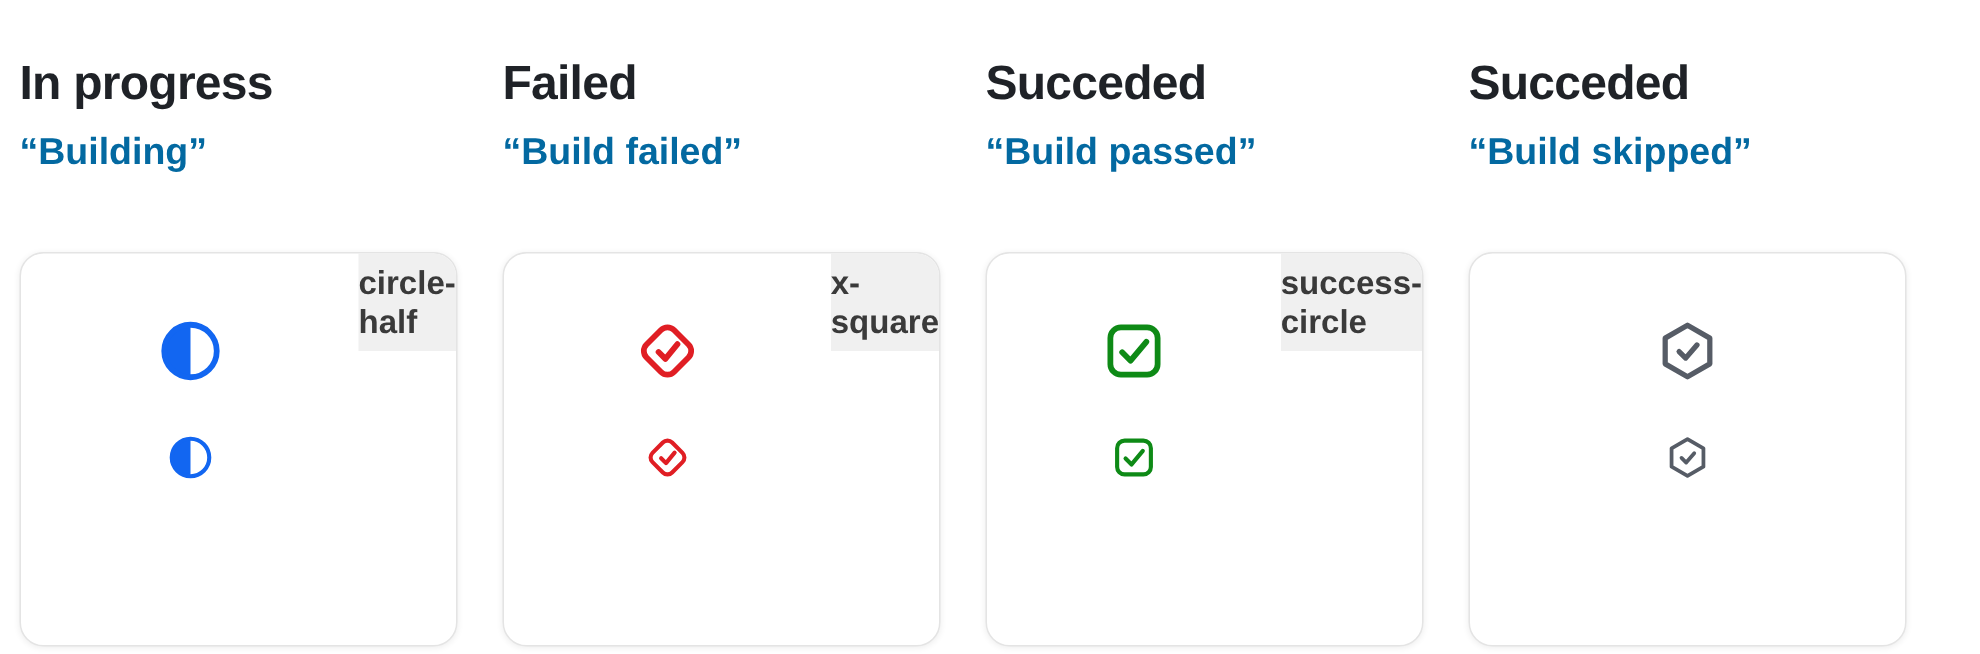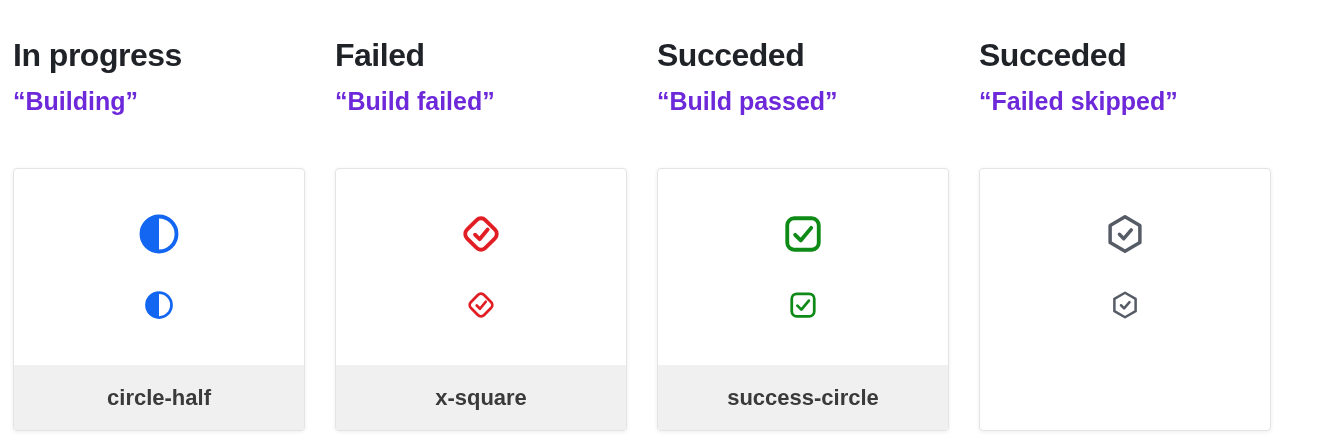--- a/index.html
+++ b/index.html
@@ -29,32 +29,32 @@
     line-height: 38px;
     font-weight: 800;
     letter-spacing: -0.5px;
     color: #1f2227;
   }
   .col-subtitle {
     margin: 12px 0 0 0;
     font-size: 25px;
     line-height: 30px;
     font-weight: 600;
-    color: #6d28d9;
+    color: #0369a1;
   }
   .card {
     margin-top: 52px;
     height: 263px;
     box-sizing: border-box;
     background: #ffffff;
     border: 1px solid #e4e4e4;
-    border-radius: 4px;
+    border-radius: 16px;
     box-shadow: 0 1px 4px rgba(0,0,0,0.07);
     display: flex;
-    flex-direction: column;
+    flex-direction: row;
     overflow: hidden;
   }
   .icon-stage {
     flex: 1 1 auto;
     display: flex;
     flex-direction: column;
     align-items: center;
     padding-top: 44px;
     gap: 35px;
   }
@@ -146,21 +146,21 @@
         </span>
       </div>
       <div class="card-footer">
         <span class="footer-label">success-circle</span>
       </div>
     </div>
   </div>
 
   <div class="column">
     <h2 class="col-title">Succeded</h2>
-    <p class="col-subtitle">“Failed skipped”</p>
+    <p class="col-subtitle">“Build skipped”</p>
     <div class="card">
       <div class="icon-stage" style="color: rgb(86, 92, 102);">
         <span>
           <svg class="icon-lg" viewBox="0 0 24 24" fill="none" stroke="currentColor" stroke-width="2" stroke-linecap="round" stroke-linejoin="round">
             <path d="M12 2.2 20.5 7.1v9.8L12 21.8 3.5 16.9V7.1Z"></path>
             <path d="M8.8 12.2l2.5 2.5 4.3-5"></path>
           </svg>
         </span>
         <span>
           <svg class="icon-sm" viewBox="0 0 24 24" fill="none" stroke="currentColor" stroke-width="2" stroke-linecap="round" stroke-linejoin="round">

